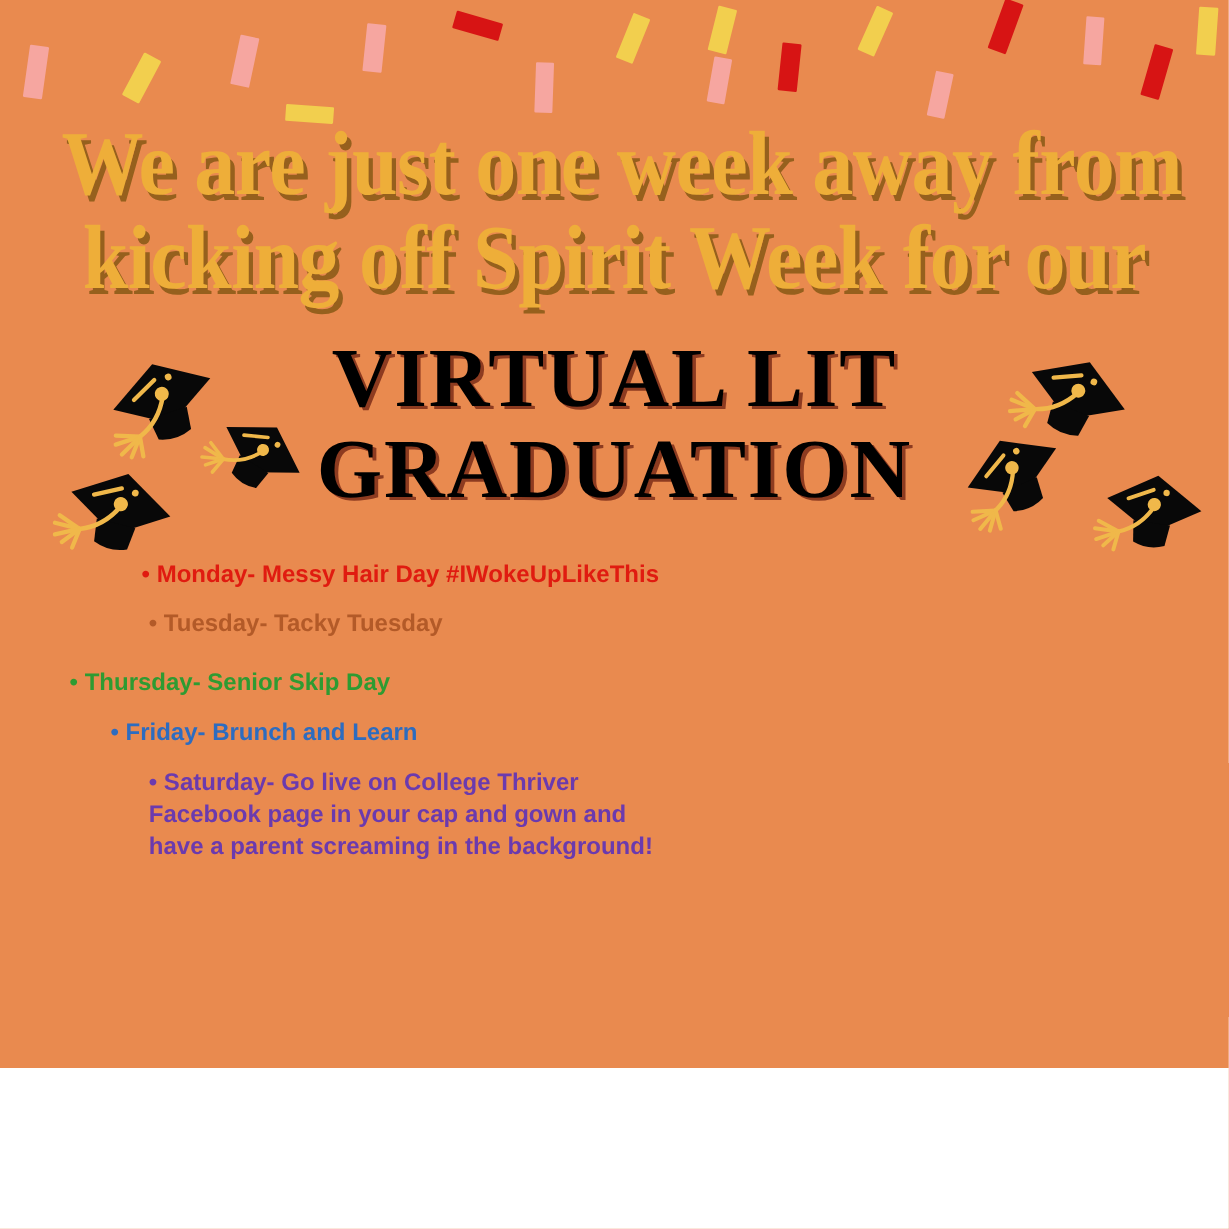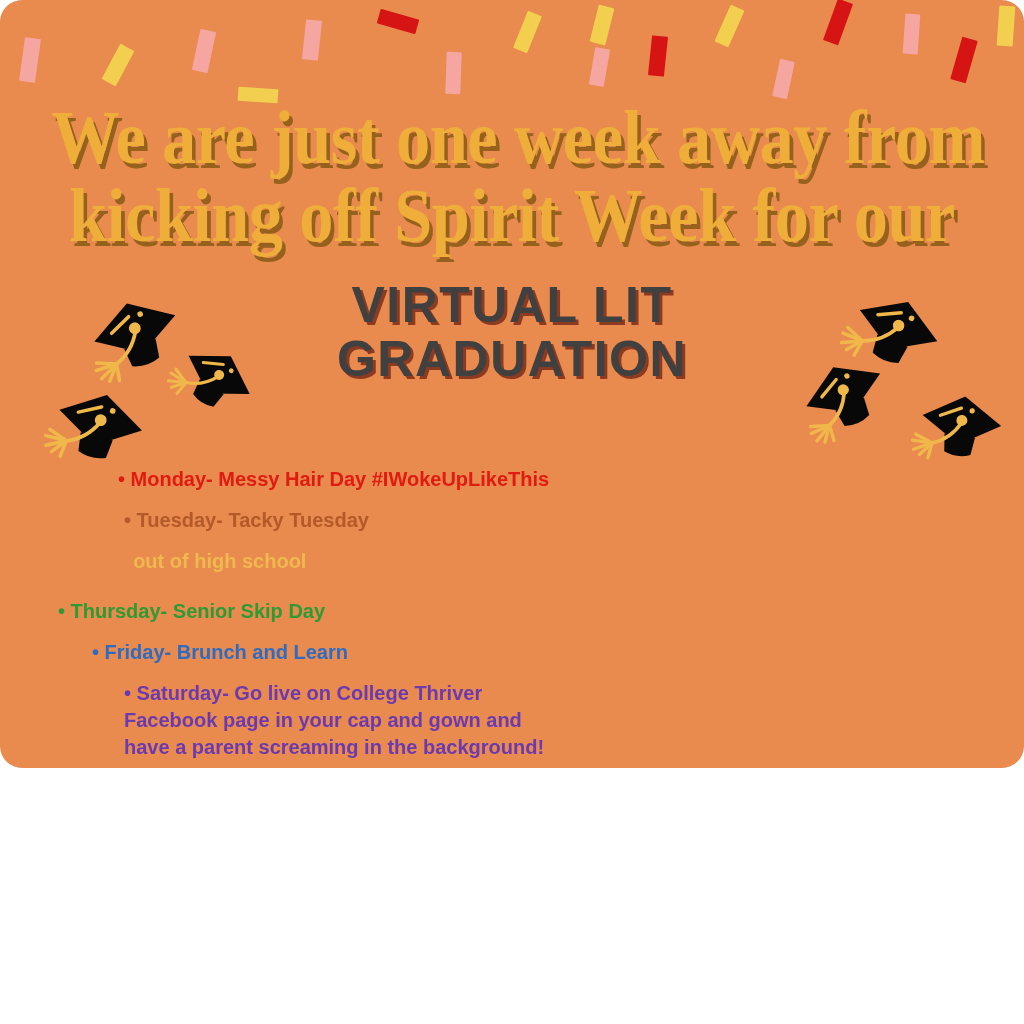--- a/index.html
+++ b/index.html
@@ -9,24 +9,23 @@
   }
   body {
     width: 1024px;
     height: 1024px;
     overflow: hidden;
     font-family: "Liberation Sans", sans-serif;
   }
   #poster {
     position: relative;
     width: 1024px;
-    height: 768px;
+    height: 890px;
     background: #e98a4f;
     overflow: hidden;
-    border-radius: 22px;
   }
 
   
   #confetti-layer {
     position: absolute;
     inset: 0;
     pointer-events: none;
   }
   .confetti {
     position: absolute;
@@ -61,25 +60,25 @@
   #main-title {
     position: absolute;
     top: 278px;
     left: 0;
     width: 1024px;
     text-align: center;
     z-index: 5;
   }
   .title-line {
     display: block;
-    font-family: Liberation Sans, sans-serif;
+    font-family: Liberation Serif, serif;
     font-weight: 700;
-    font-size: 50px;
+    font-size: 70px;
     line-height: 1.08;
-    color: #404040;
+    color: #000000;
     letter-spacing: 1.5px;
     text-shadow: 3px 3px 0 #8d3b20;
     white-space: nowrap;
   }
 
   
   .cap {
     position: absolute;
     z-index: 4;
   }
@@ -234,19 +233,19 @@
   </div>
 
   <div id="main-title">
     <span class="title-line" id="title-line-1">VIRTUAL LIT</span>
     <span class="title-line" id="title-line-2">GRADUATION</span>
   </div>
 
   <div id="day-list">
       <div class="day-item" style="color: rgb(224, 27, 16); padding-left: 118px;"><span class="day-line">• Monday- Messy Hair Day #IWokeUpLikeThis</span></div>
       <div class="day-item" style="color: rgb(179, 90, 40); padding-left: 124px; margin-top: 14px;"><span class="day-line">• Tuesday- Tacky Tuesday</span></div>
-      <div class="day-item" style="color: rgb(239, 185, 78); padding-left: 122px; margin-top: 14px;"><span class="day-line">  out of high school</span></div>
+      <div class="day-item" style="color: rgb(239, 185, 78); padding-left: 122px; margin-top: 14px;"></div>
       <div class="day-item" style="color: rgb(46, 155, 50); padding-left: 58px; margin-top: 22px;"><span class="day-line">• Thursday- Senior Skip Day</span></div>
       <div class="day-item" style="color: rgb(45, 108, 192); padding-left: 92px; margin-top: 14px;"><span class="day-line">• Friday- Brunch and Learn</span></div>
       <div class="day-item" style="color: rgb(107, 58, 174); padding-left: 124px; margin-top: 14px;"><span class="day-line">• Saturday- Go live on College Thriver</span><span class="day-line">Facebook page in your cap and gown and</span><span class="day-line">have a parent screaming in the background!</span></div>
     </div>
 
 </div>
 
 </body></html>

